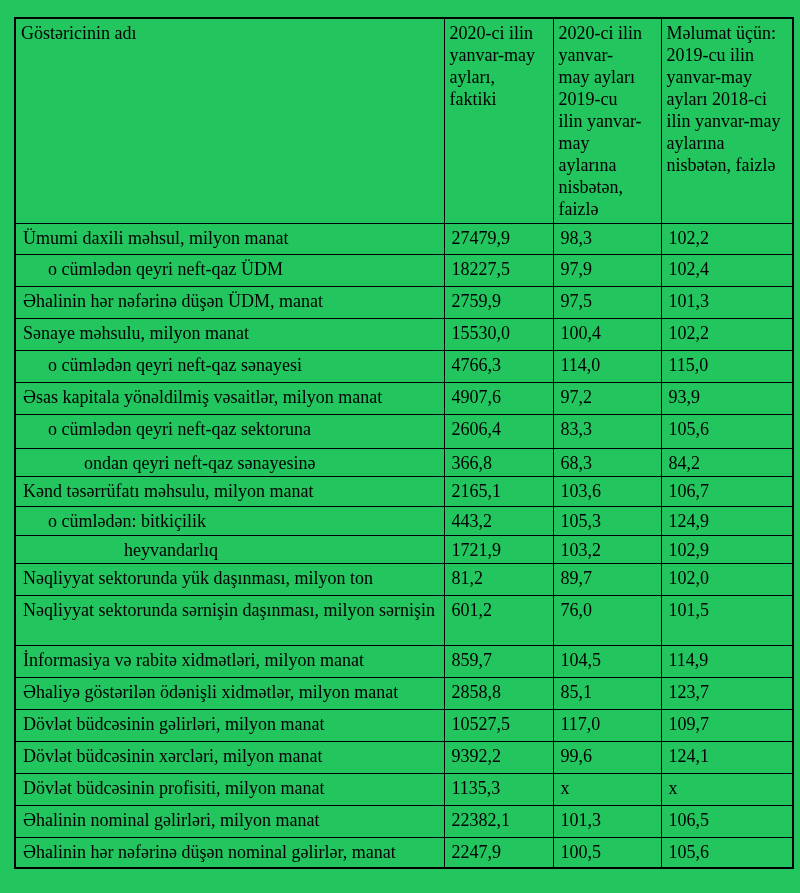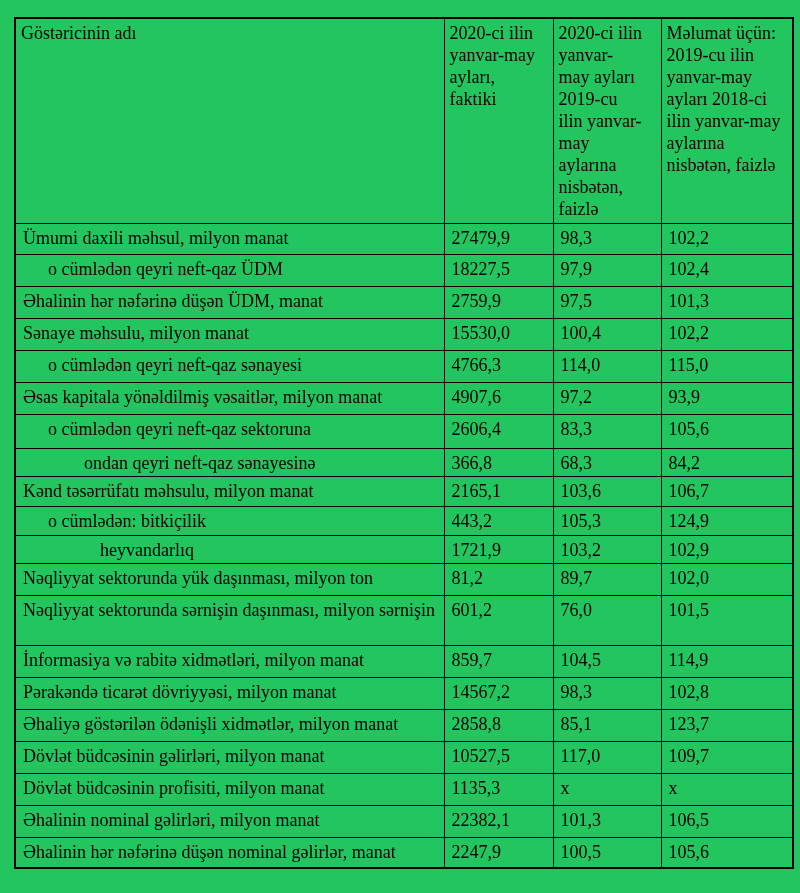--- a/index.html
+++ b/index.html
@@ -45,21 +45,21 @@
     box-sizing: border-box;
   }
   td.name {
     padding: 3px 5px 2px 7px;
   }
   td.val {
     padding: 3px 5px 2px 7px;
   }
   td.indent-1 { padding-left: 32px; }
   td.indent-2 { padding-left: 68px; }
-  td.indent-3 { padding-left: 84px; }
+  td.indent-3 { padding-left: 108px; }
 </style>
 </head>
 <body>
 
 <div class="page">
   <table class="indicators">
     <colgroup>
       <col style="width:429px">
       <col style="width:109px">
       <col style="width:108px">
@@ -169,38 +169,38 @@
           <td class="val">76,0</td>
           <td class="val">101,5</td>
         </tr>
         <tr style="height: 32px;">
           <td class="name">İnformasiya və rabitə xidmətləri, milyon manat</td>
           <td class="val">859,7</td>
           <td class="val">104,5</td>
           <td class="val">114,9</td>
         </tr>
         <tr style="height: 32px;">
-          <td class="name">Pərakəndə ticarət dövriyyəsi, milyon manat</td>
-          <td class="val">14567,2</td>
-          <td class="val">98,3</td>
-          <td class="val">102,8</td>
-        </tr>
-        <tr style="height: 32px;">
           <td class="name">Əhaliyə göstərilən ödənişli xidmətlər, milyon manat</td>
           <td class="val">2858,8</td>
           <td class="val">85,1</td>
           <td class="val">123,7</td>
         </tr>
         <tr style="height: 32px; margin-left: 32px;">
           <td class="name">Dövlət büdcəsinin gəlirləri, milyon manat</td>
           <td class="val">10527,5</td>
           <td class="val">117,0</td>
           <td class="val">109,7</td>
         </tr>
         <tr style="height: 32px;">
+          <td class="name">Dövlət büdcəsinin xərcləri, milyon manat</td>
+          <td class="val">9392,2</td>
+          <td class="val">99,6</td>
+          <td class="val">124,1</td>
+        </tr>
+        <tr style="height: 32px;">
           <td class="name">Dövlət büdcəsinin profisiti, milyon manat</td>
           <td class="val">1135,3</td>
           <td class="val">x</td>
           <td class="val">x</td>
         </tr>
         <tr style="height: 32px;">
           <td class="name">Əhalinin nominal gəlirləri, milyon manat</td>
           <td class="val">22382,1</td>
           <td class="val">101,3</td>
           <td class="val">106,5</td>

